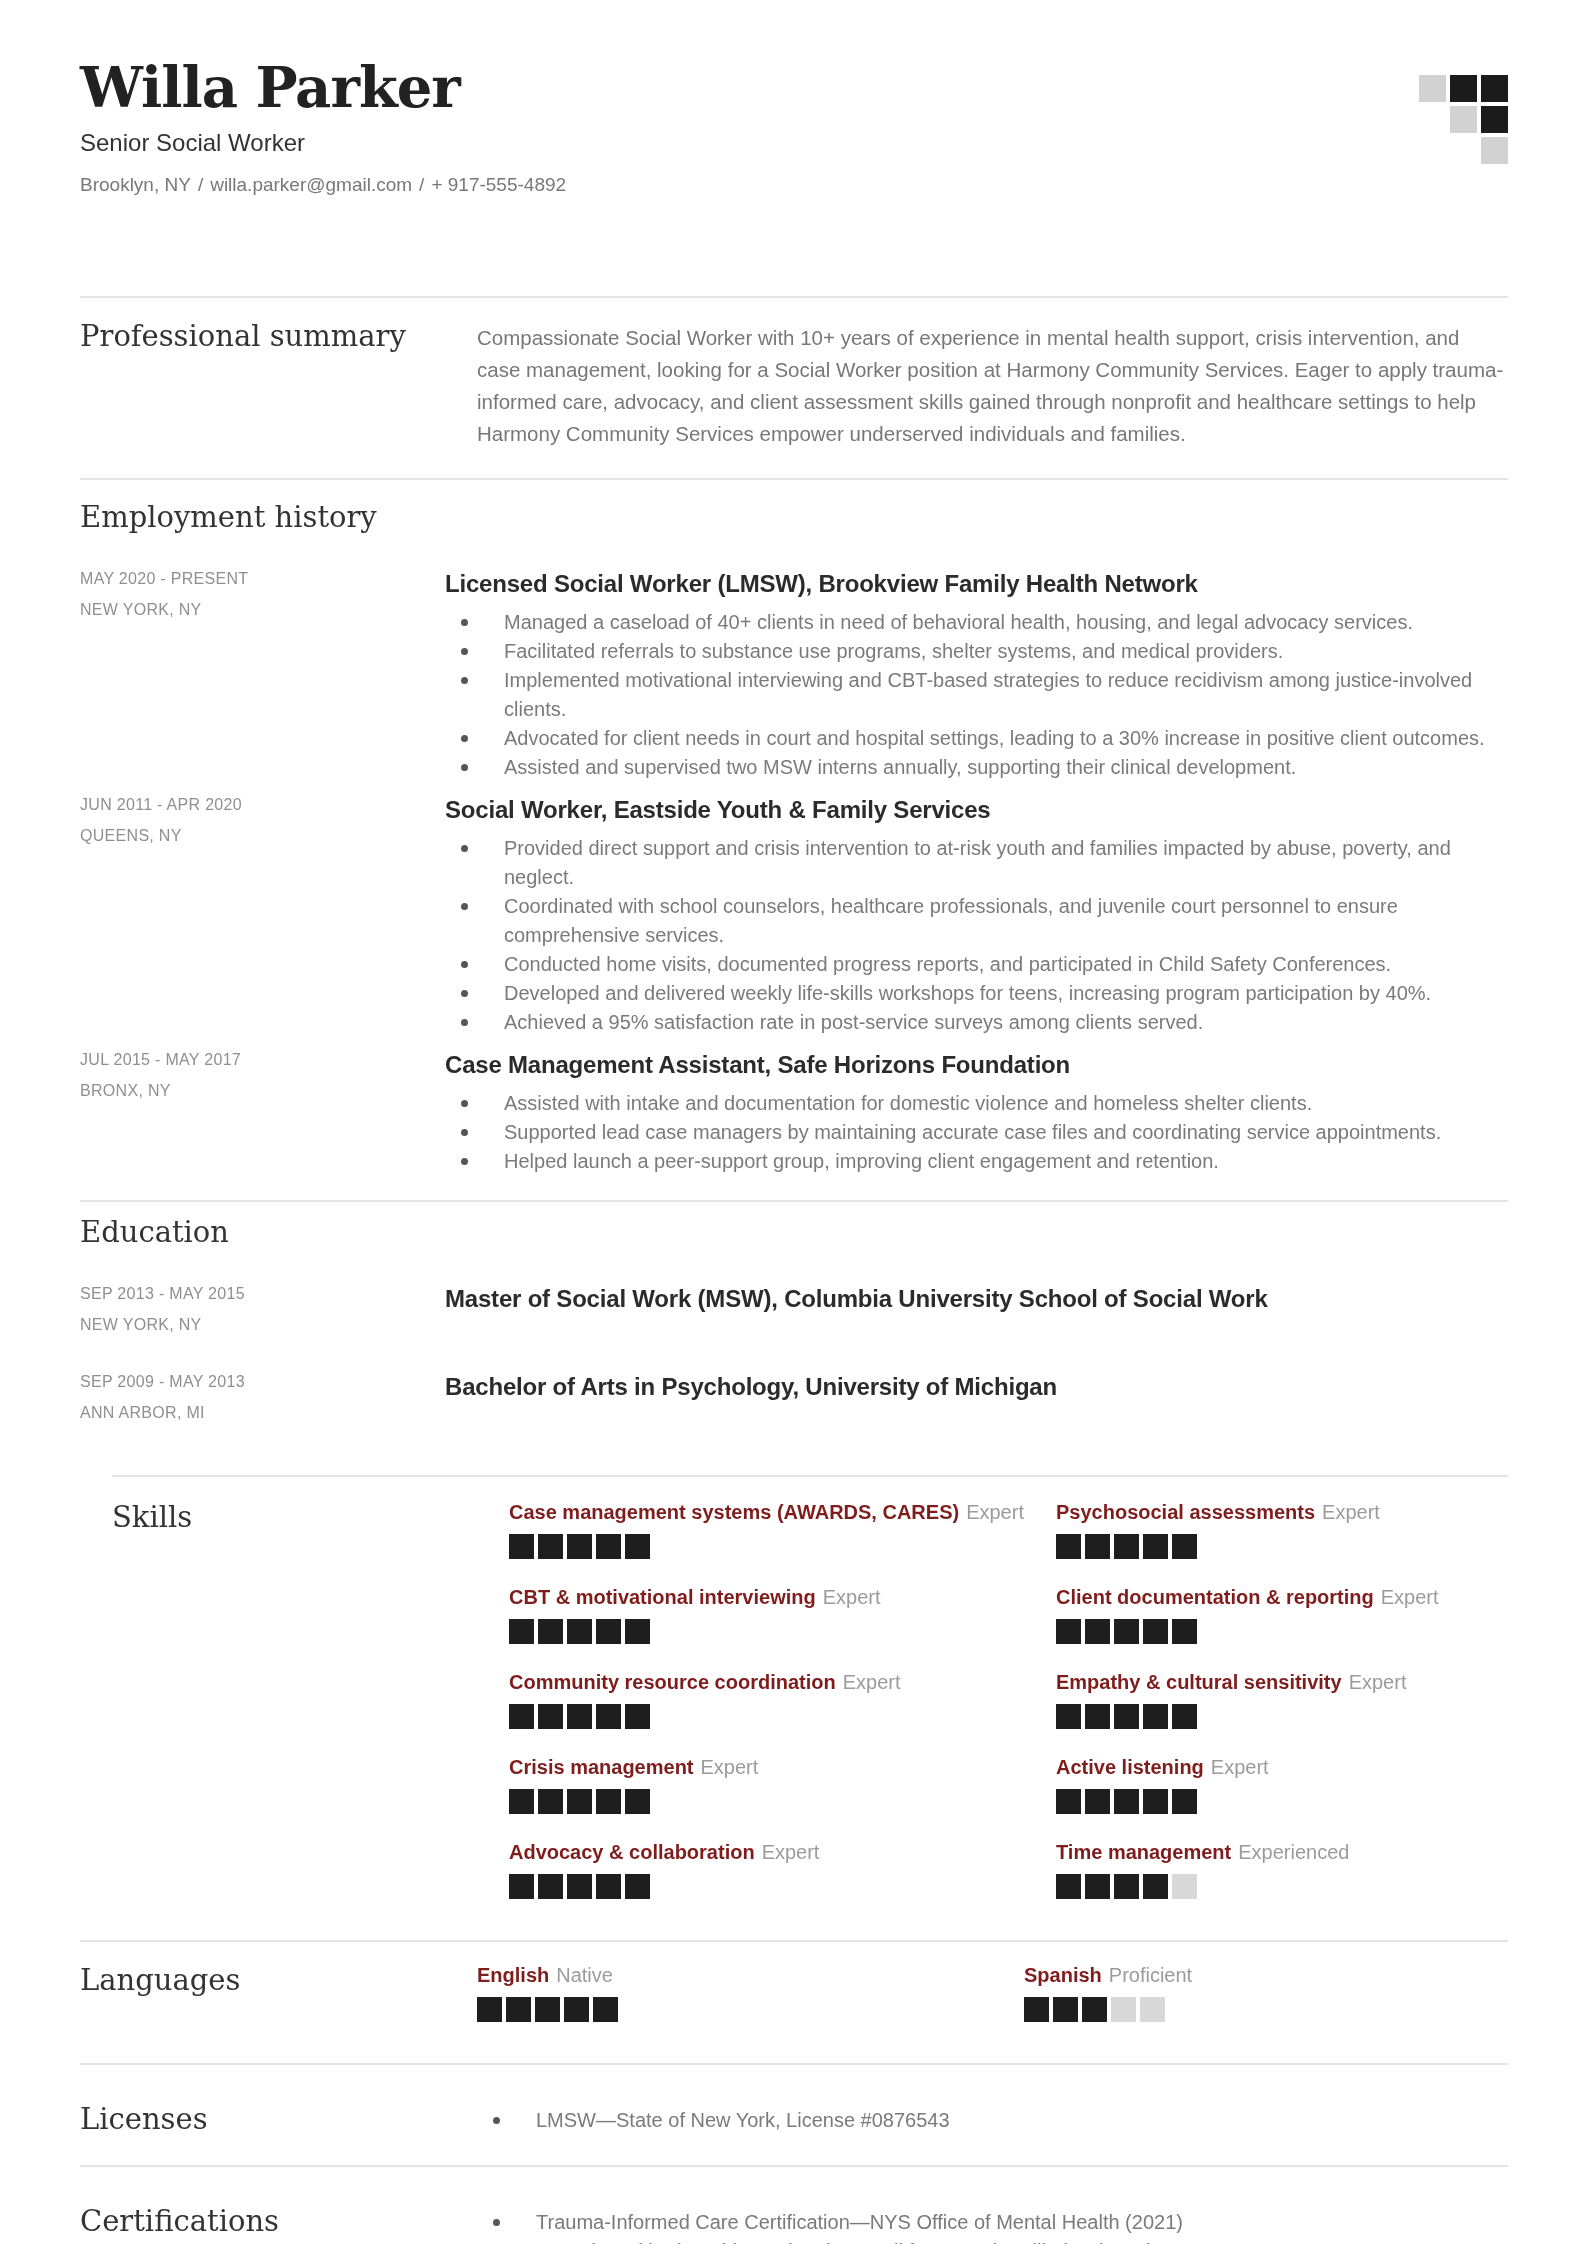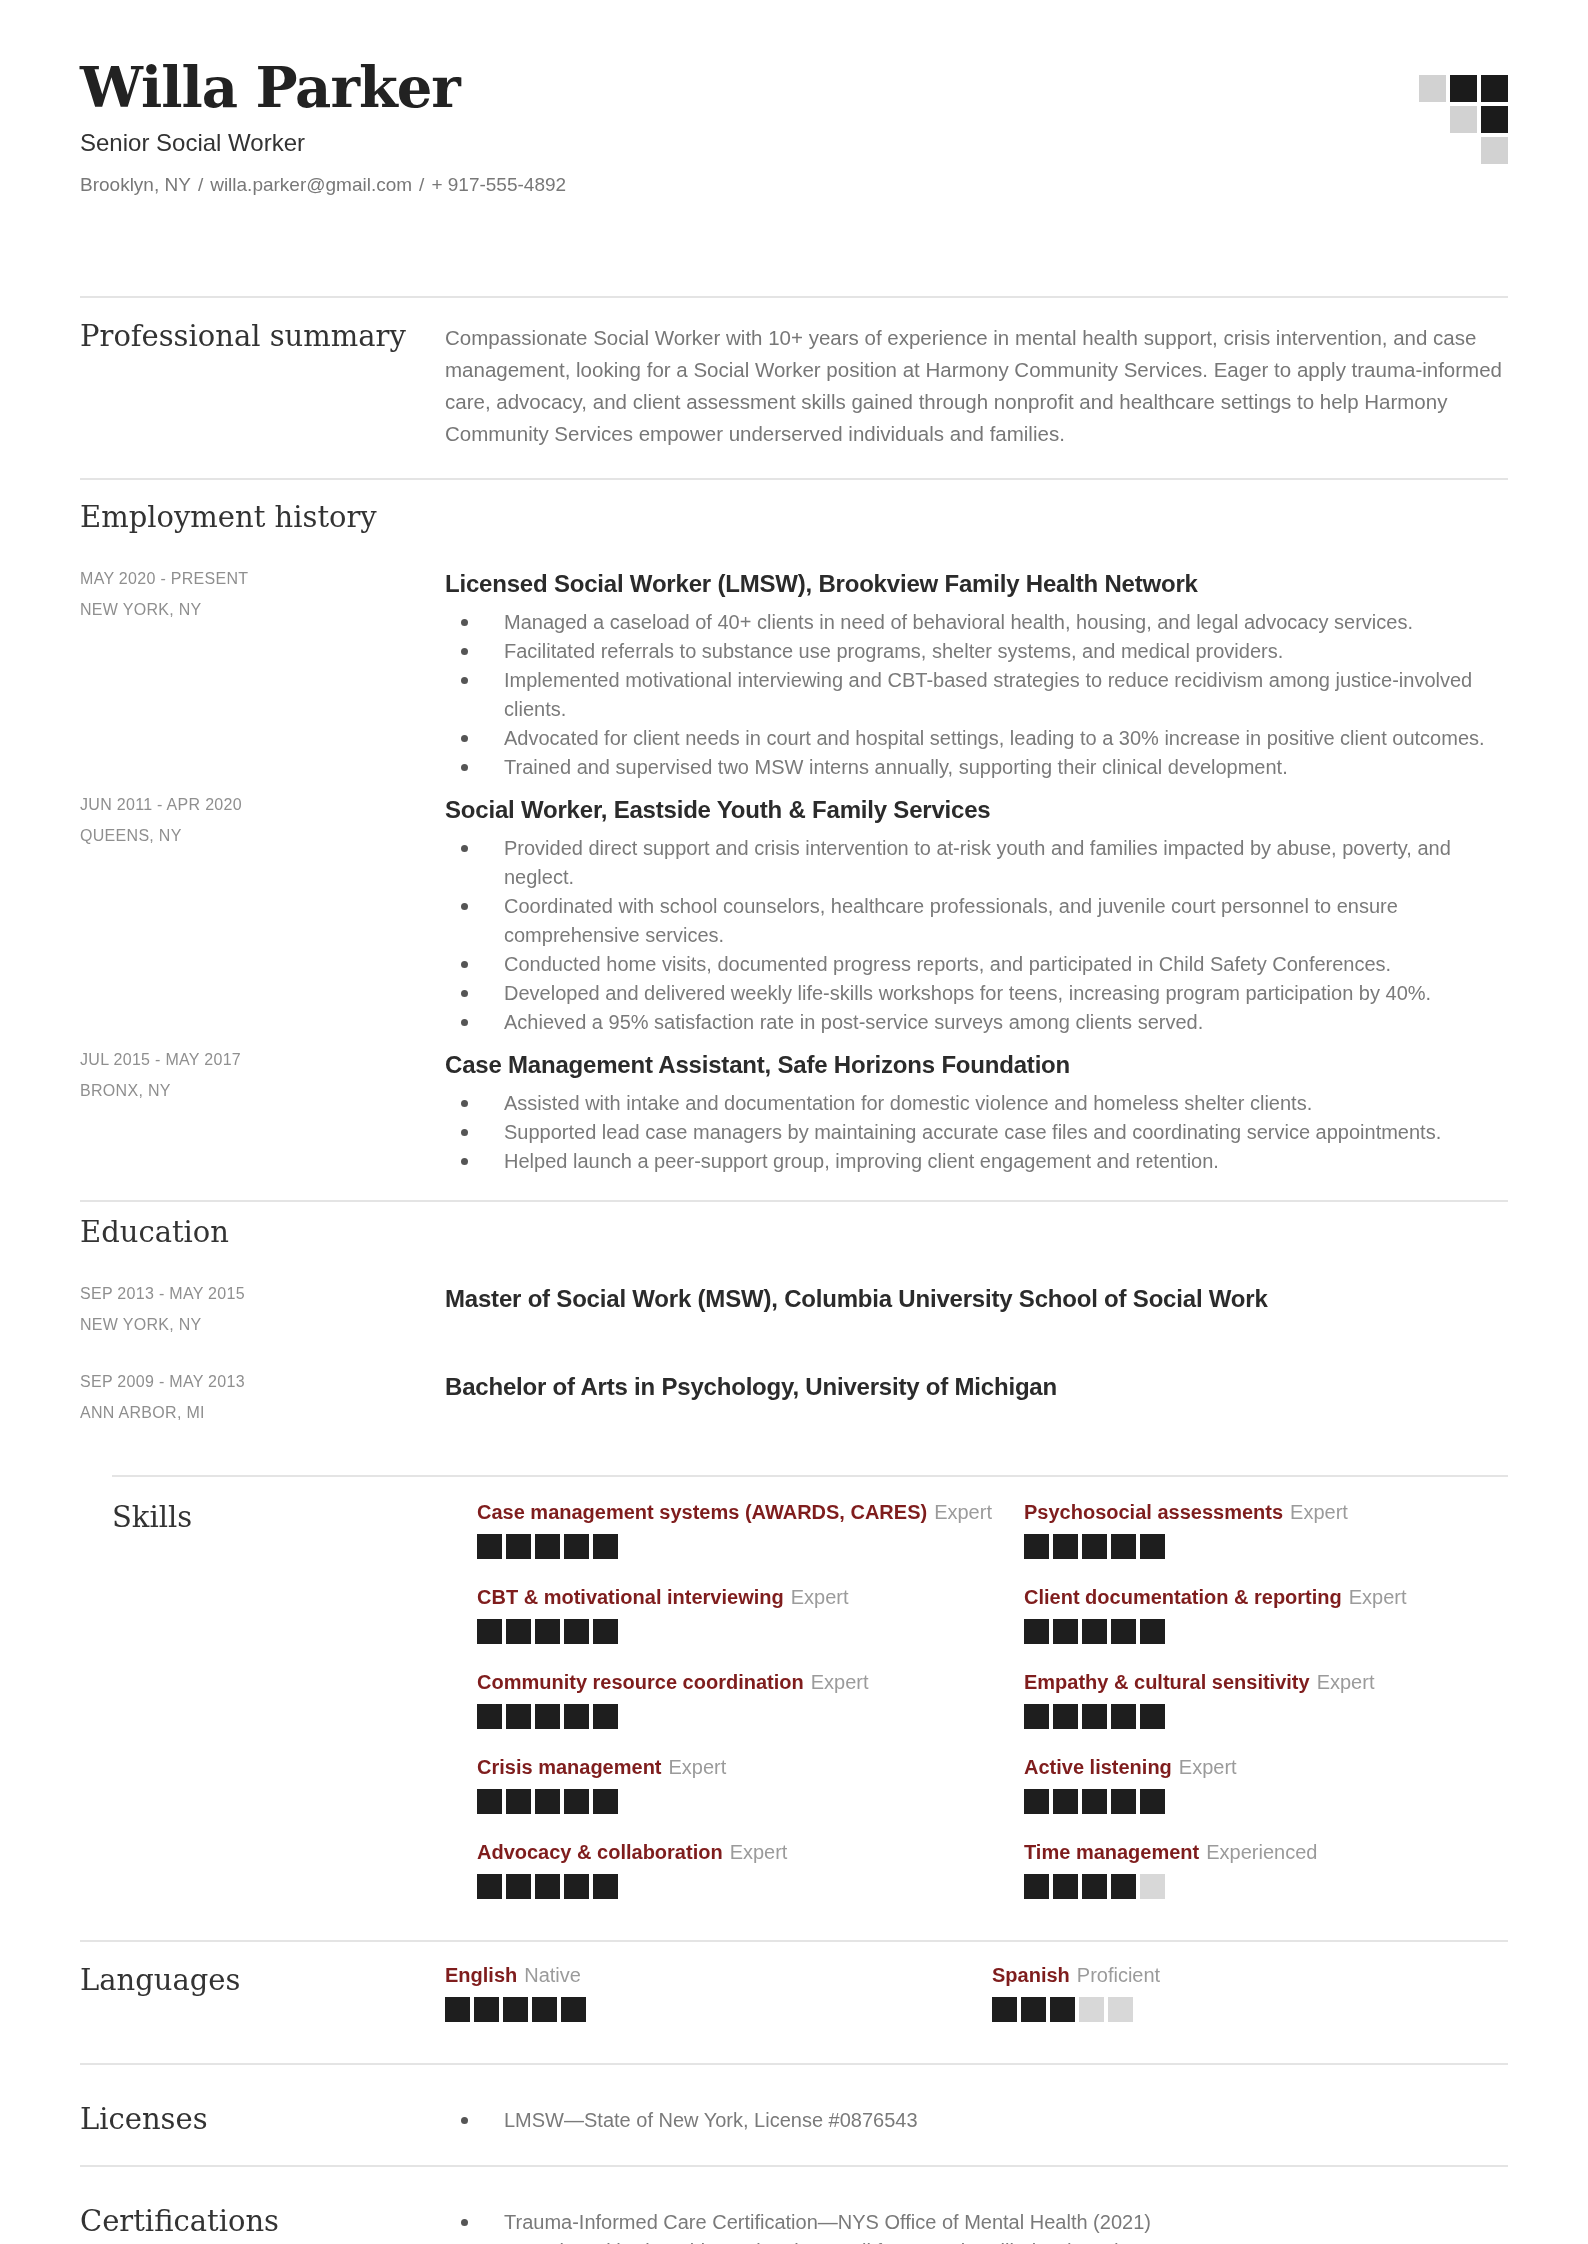--- a/index.html
+++ b/index.html
@@ -36,21 +36,21 @@
   .logo {
     position: absolute; top: 75px; right: 0;
     display: grid;
     grid-template-columns: repeat(3, 27px);
     grid-auto-rows: 27px;
     gap: 4px;
   }
   .logo-cell { width: 27px; height: 27px; }
 
   
-  .section { border-top: 2px solid #e4e4e4; }
+  .section { border-top: 2px solid #e4e4e4; gap: 32px; }
   .sec-label {
     font-family: "DejaVu Serif", serif;
     font-weight: 400;
     font-size: 29px;
     line-height: 1.15;
     color: #333;
   }
   .flex-sec { display: flex; }
   .left-col { flex: 0 0 365px; }
   .right-col { flex: 1; min-width: 0; }
@@ -152,21 +152,21 @@
             <div class="meta-line">MAY 2020 - PRESENT</div>
             <div class="meta-line">NEW YORK, NY</div>
           </div>
           <div class="right-col">
             <h3 class="item-title">Licensed Social Worker (LMSW), Brookview Family Health Network</h3>
             <ul class="bullets">
               <li>Managed a caseload of 40+ clients in need of behavioral health, housing, and legal advocacy services.</li>
               <li>Facilitated referrals to substance use programs, shelter systems, and medical providers.</li>
               <li>Implemented motivational interviewing and CBT-based strategies to reduce recidivism among justice-involved clients.</li>
               <li>Advocated for client needs in court and hospital settings, leading to a 30% increase in positive client outcomes.</li>
-              <li>Trained and supervised two MSW interns annually, supporting their clinical development.</li>
+              <li>Assisted and supervised two MSW interns annually, supporting their clinical development.</li>
             </ul>
           </div>
         </div>
         <div class="job">
           <div class="left-col">
             <div class="meta-line">JUN 2011 - APR 2020</div>
             <div class="meta-line">QUEENS, NY</div>
           </div>
           <div class="right-col">
             <h3 class="item-title">Social Worker, Eastside Youth &amp; Family Services</h3>

